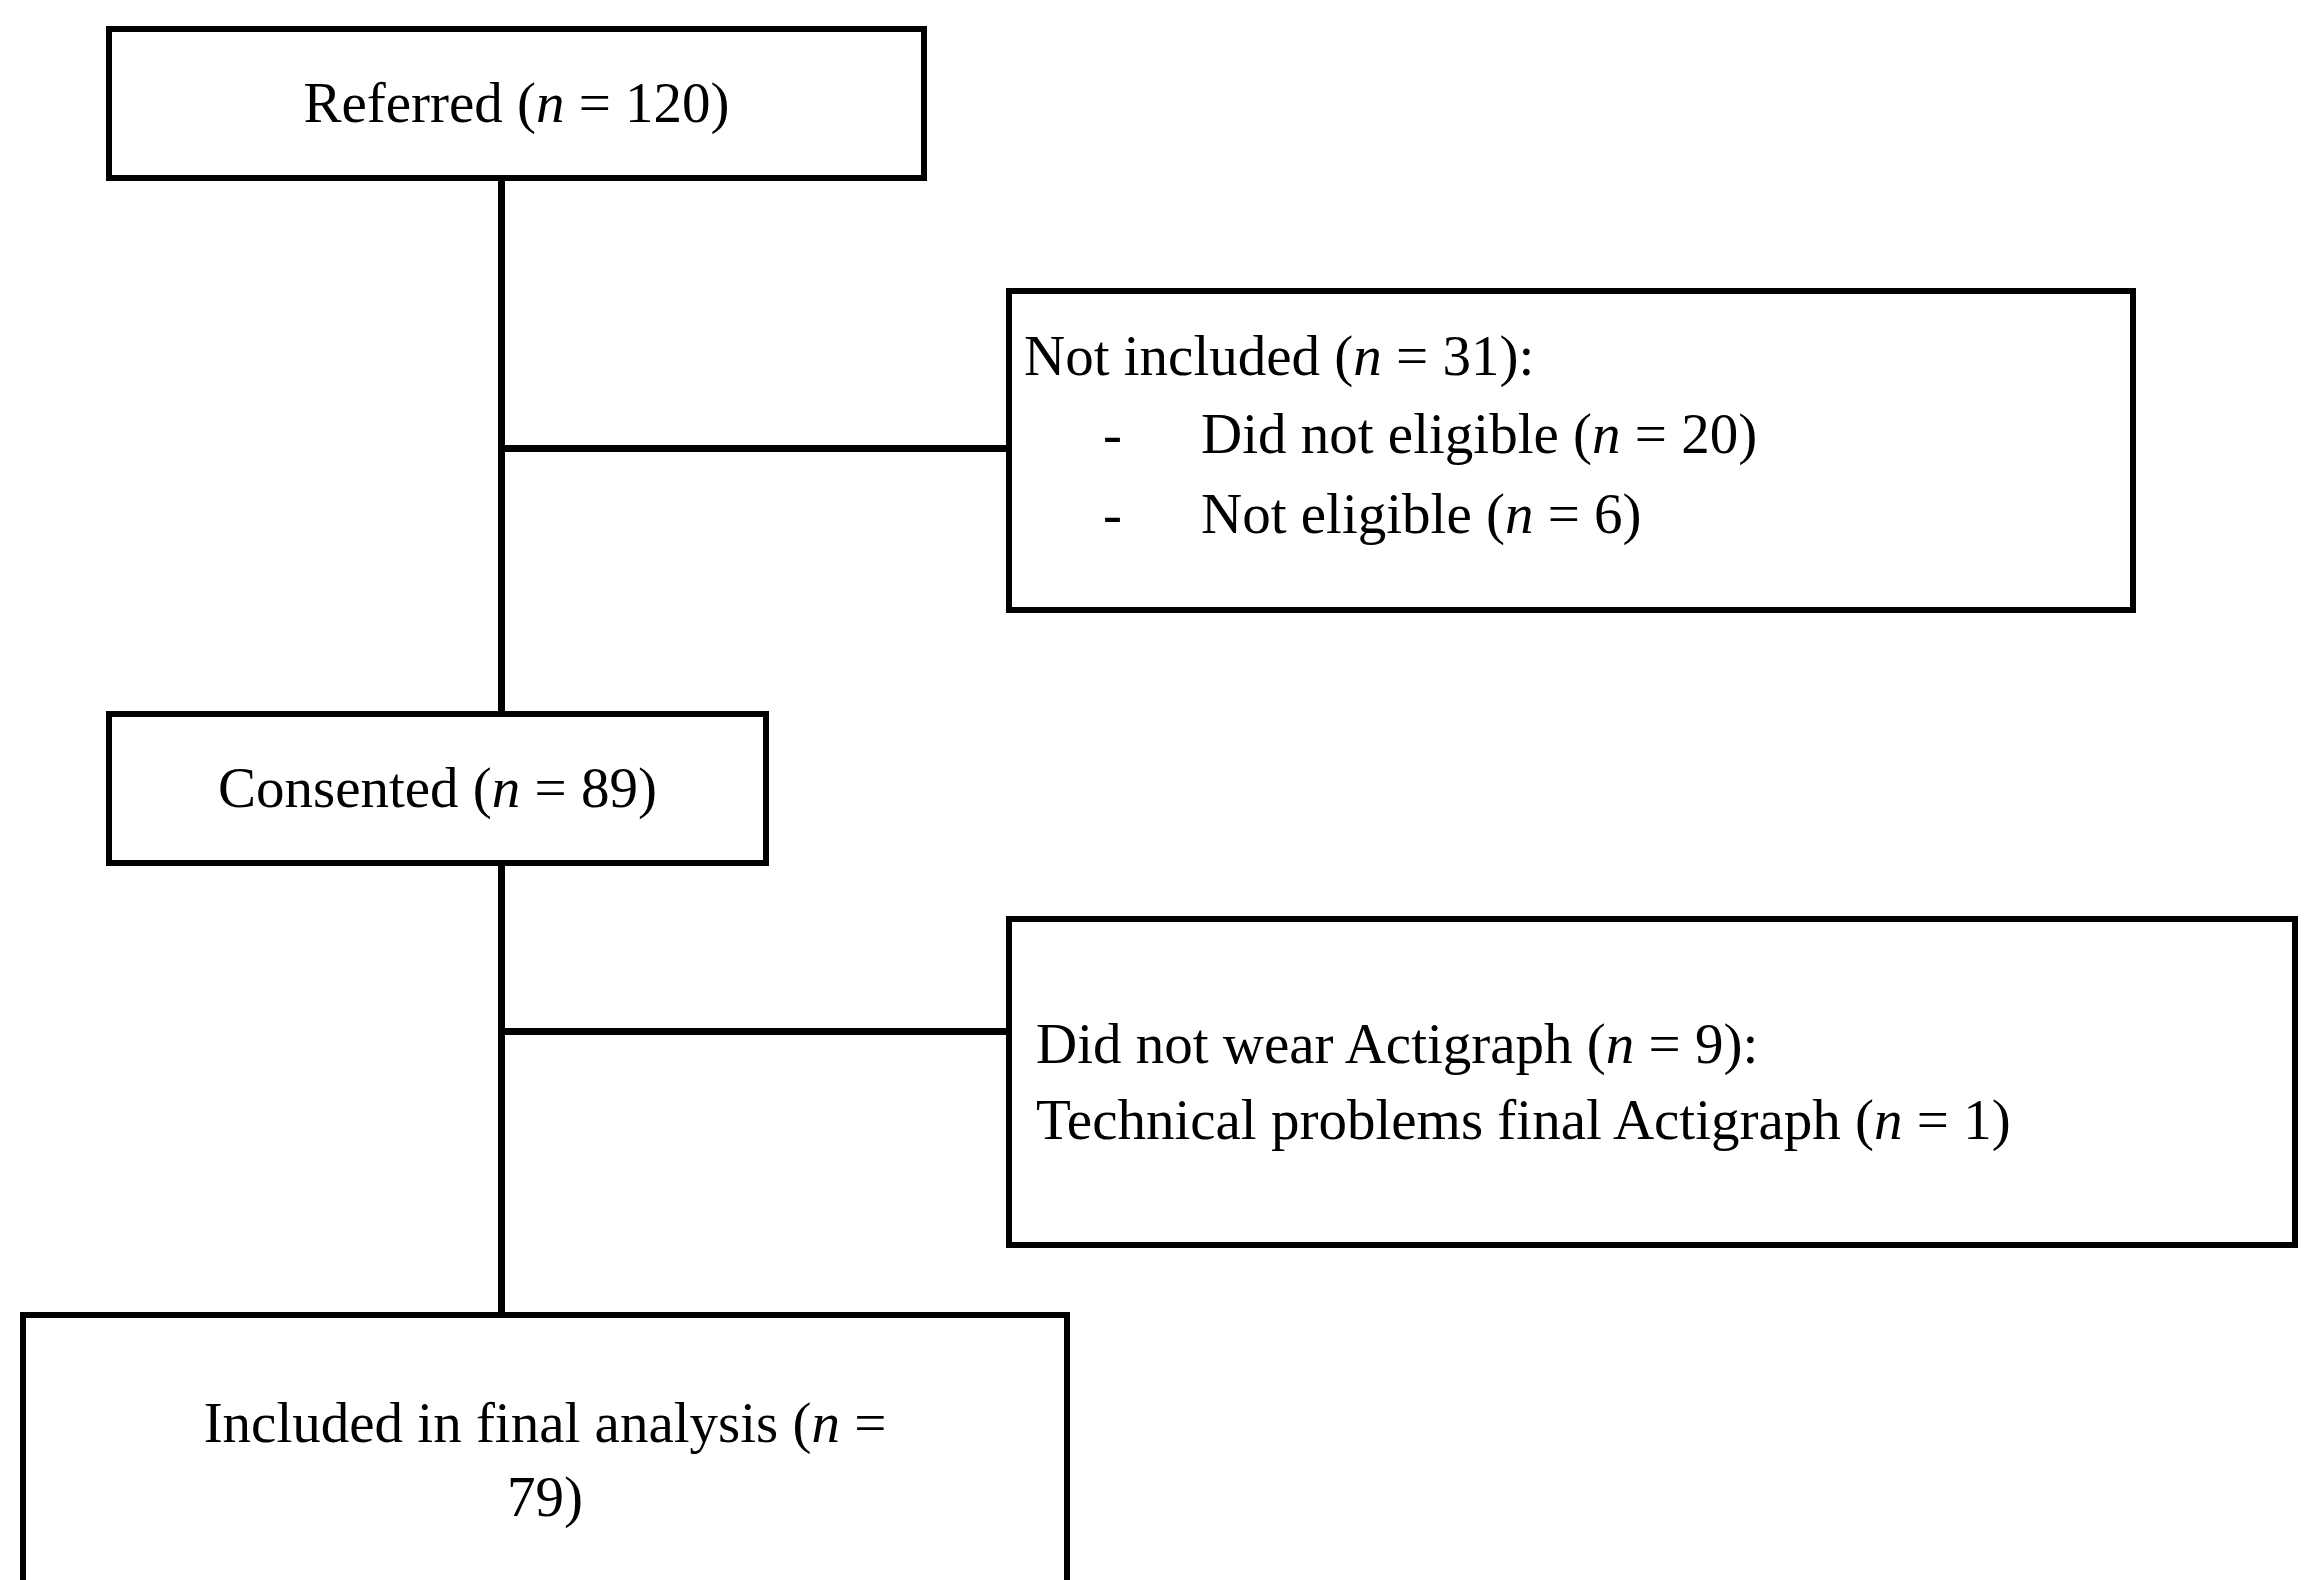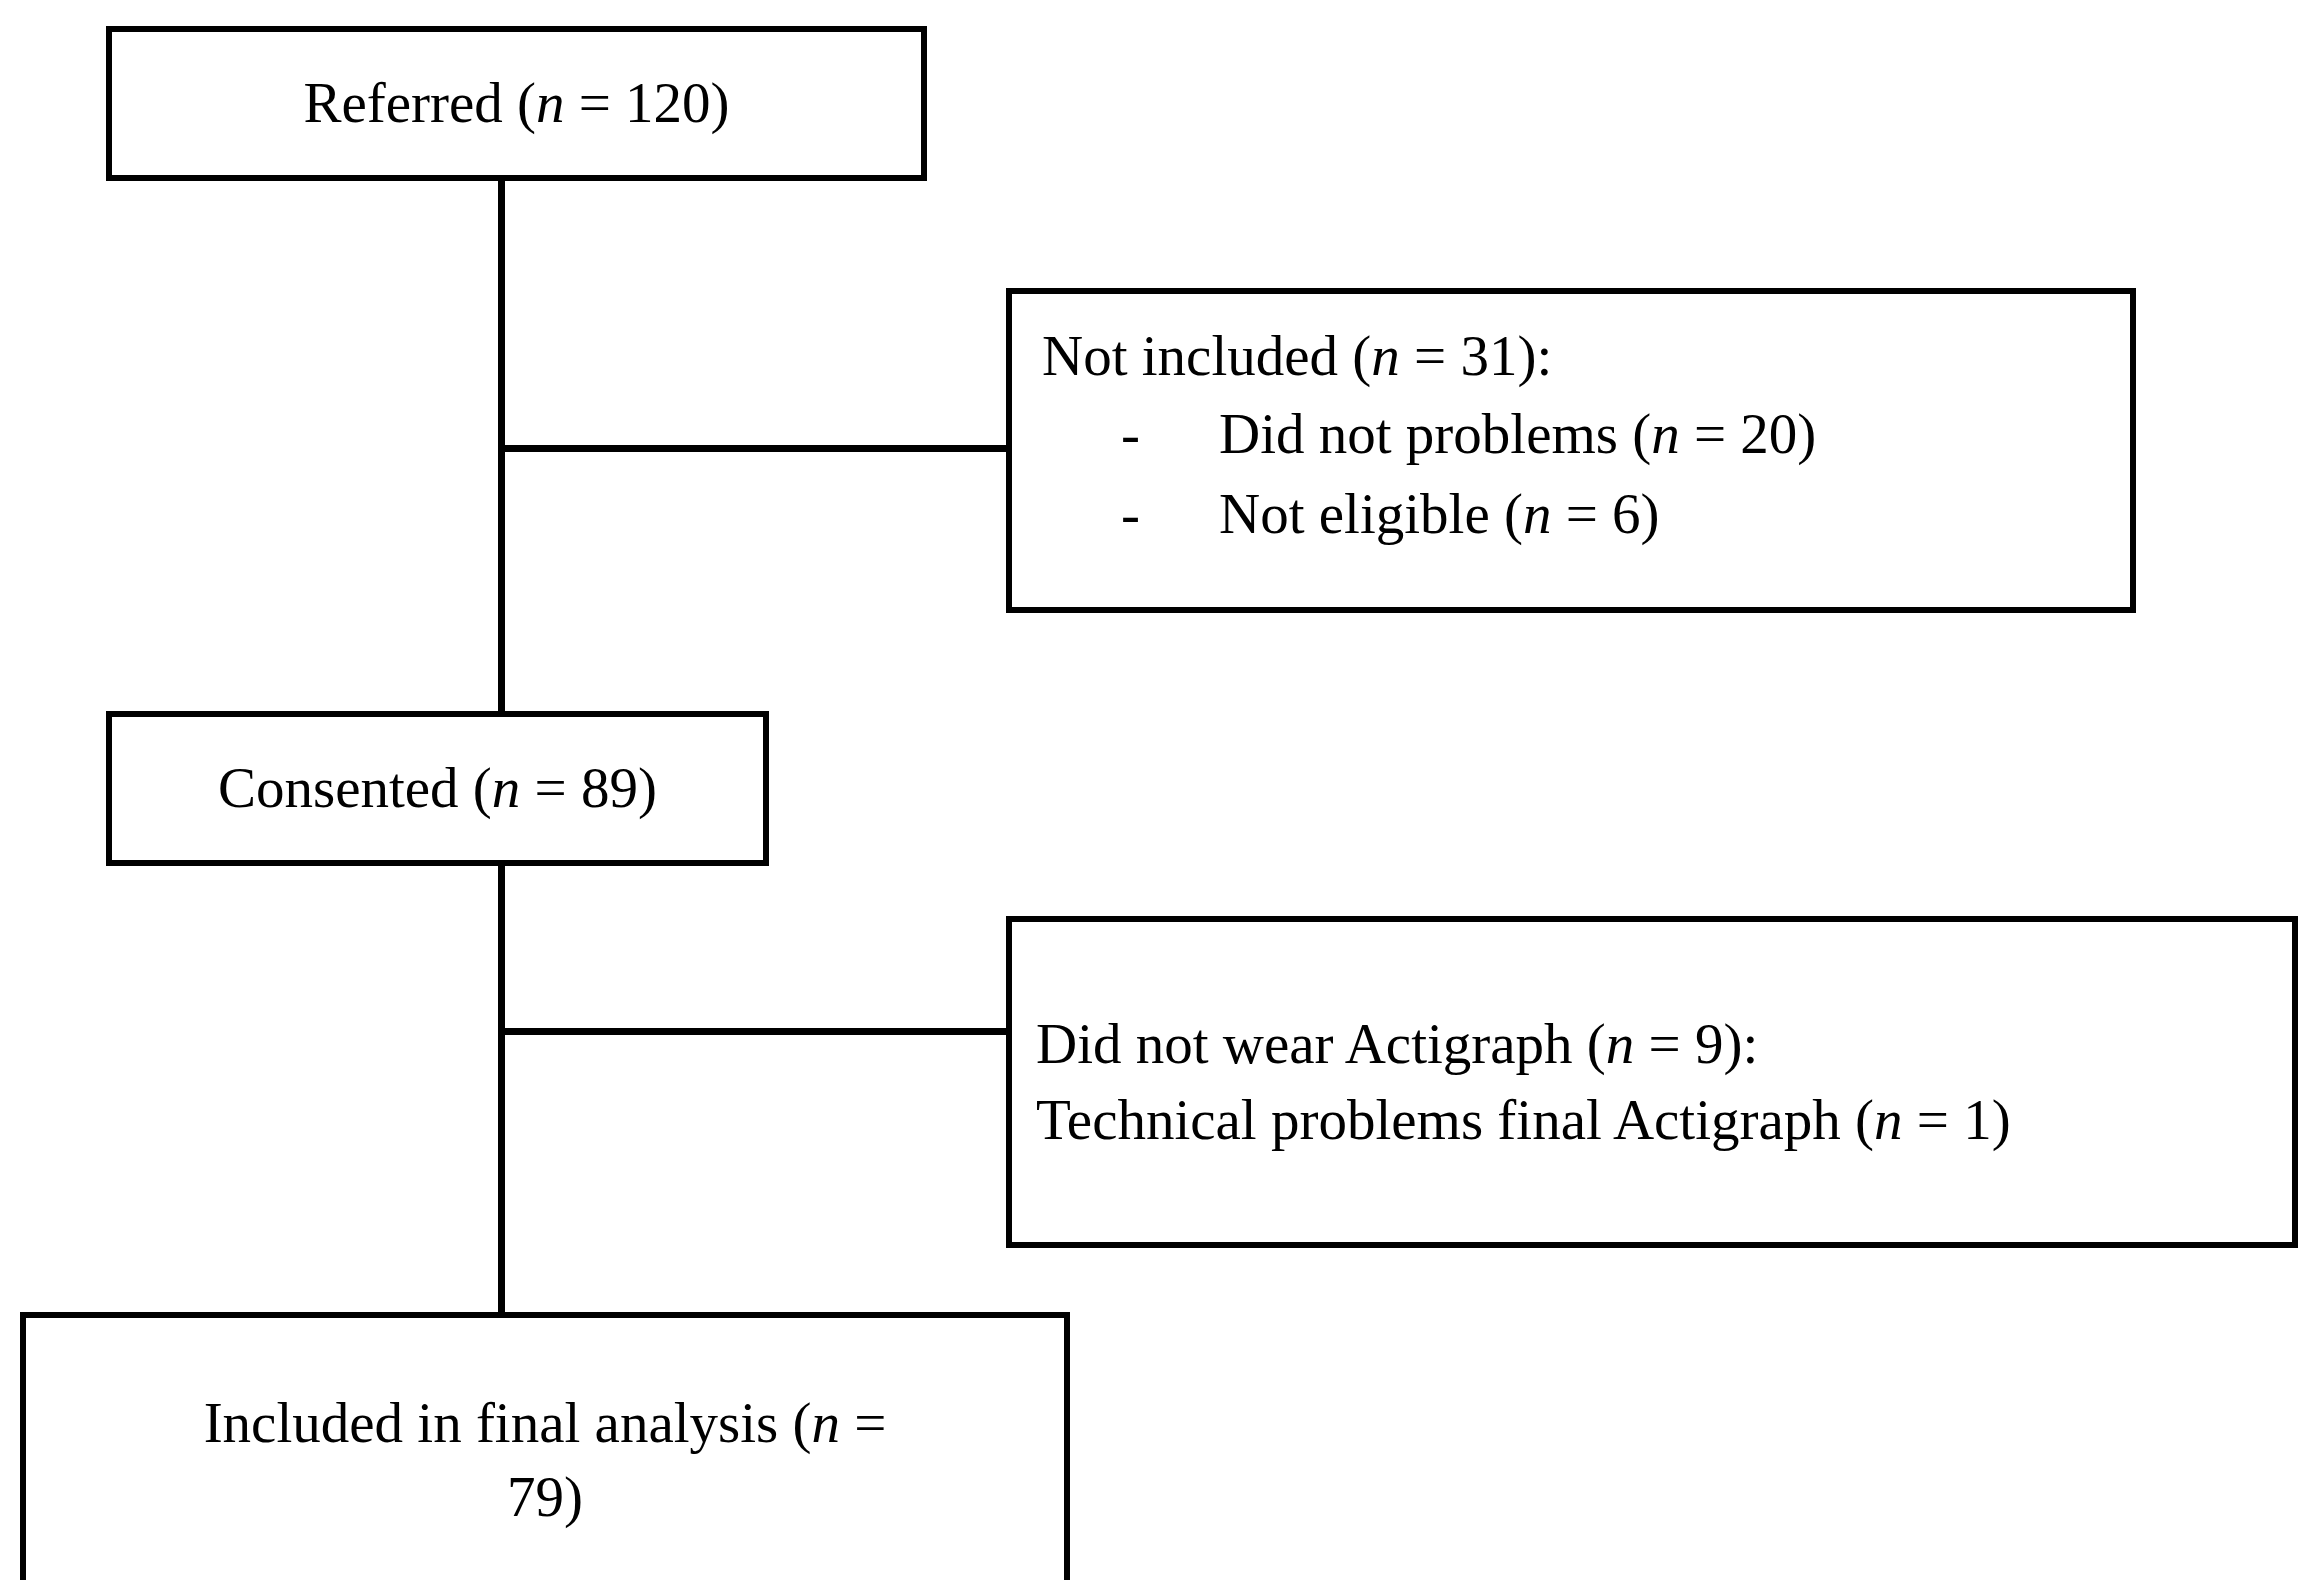--- a/index.html
+++ b/index.html
@@ -34,21 +34,21 @@
     font-size: 57px;
     line-height: 1.30;
     white-space: pre-wrap;
   }
   .box.center .box-text { width: 100%; }
 
   
   #box-referred      { left: 106px; top: 26px;   width: 821px;  height: 155px; }
   #box-consented     { left: 106px; top: 711px;  width: 663px;  height: 155px; }
   #box-included      { left: 20px;  top: 1312px; width: 1050px; height: 296px; }
-  #box-not-included  { left: 1006px; top: 288px; width: 1130px; height: 325px; padding: 26px 30px; align-items: flex-start; }
+  #box-not-included  { left: 1006px; top: 288px; width: 1130px; height: 325px; padding: 26px 12px; align-items: flex-start; }
   #box-actigraph     { left: 1006px; top: 916px; width: 1292px; height: 332px; padding: 24px 24px; align-items: center; }
 
   
   .stack {
     display: block;
     width: 100%;
   }
   .headline {
     font-size: 57px;
     line-height: 1.26;
@@ -107,21 +107,21 @@
   <div class="box center" id="box-referred">
     <div class="box-text"><span>Referred (</span><em class="n">n</em><span> = 120)</span></div>
   </div>
 
   <div class="box" id="box-not-included">
     <div class="stack">
       <div class="headline"><span>Not included (</span><em class="n">n</em><span> = 31):</span></div>
 
       <div class="bullet-row">
         <span class="bullet-dash">-</span>
-        <span><span>Did not problems (</span><em class="n">n</em><span> = 20)</span></span>
+        <span><span>Did not eligible (</span><em class="n">n</em><span> = 20)</span></span>
       </div>
 
       <div class="bullet-row">
         <span class="bullet-dash">-</span>
         <span><span>Not eligible (</span><em class="n">n</em><span> = 6)</span></span>
       </div>
     </div>
   </div>
 
   <div class="box center" id="box-consented">

